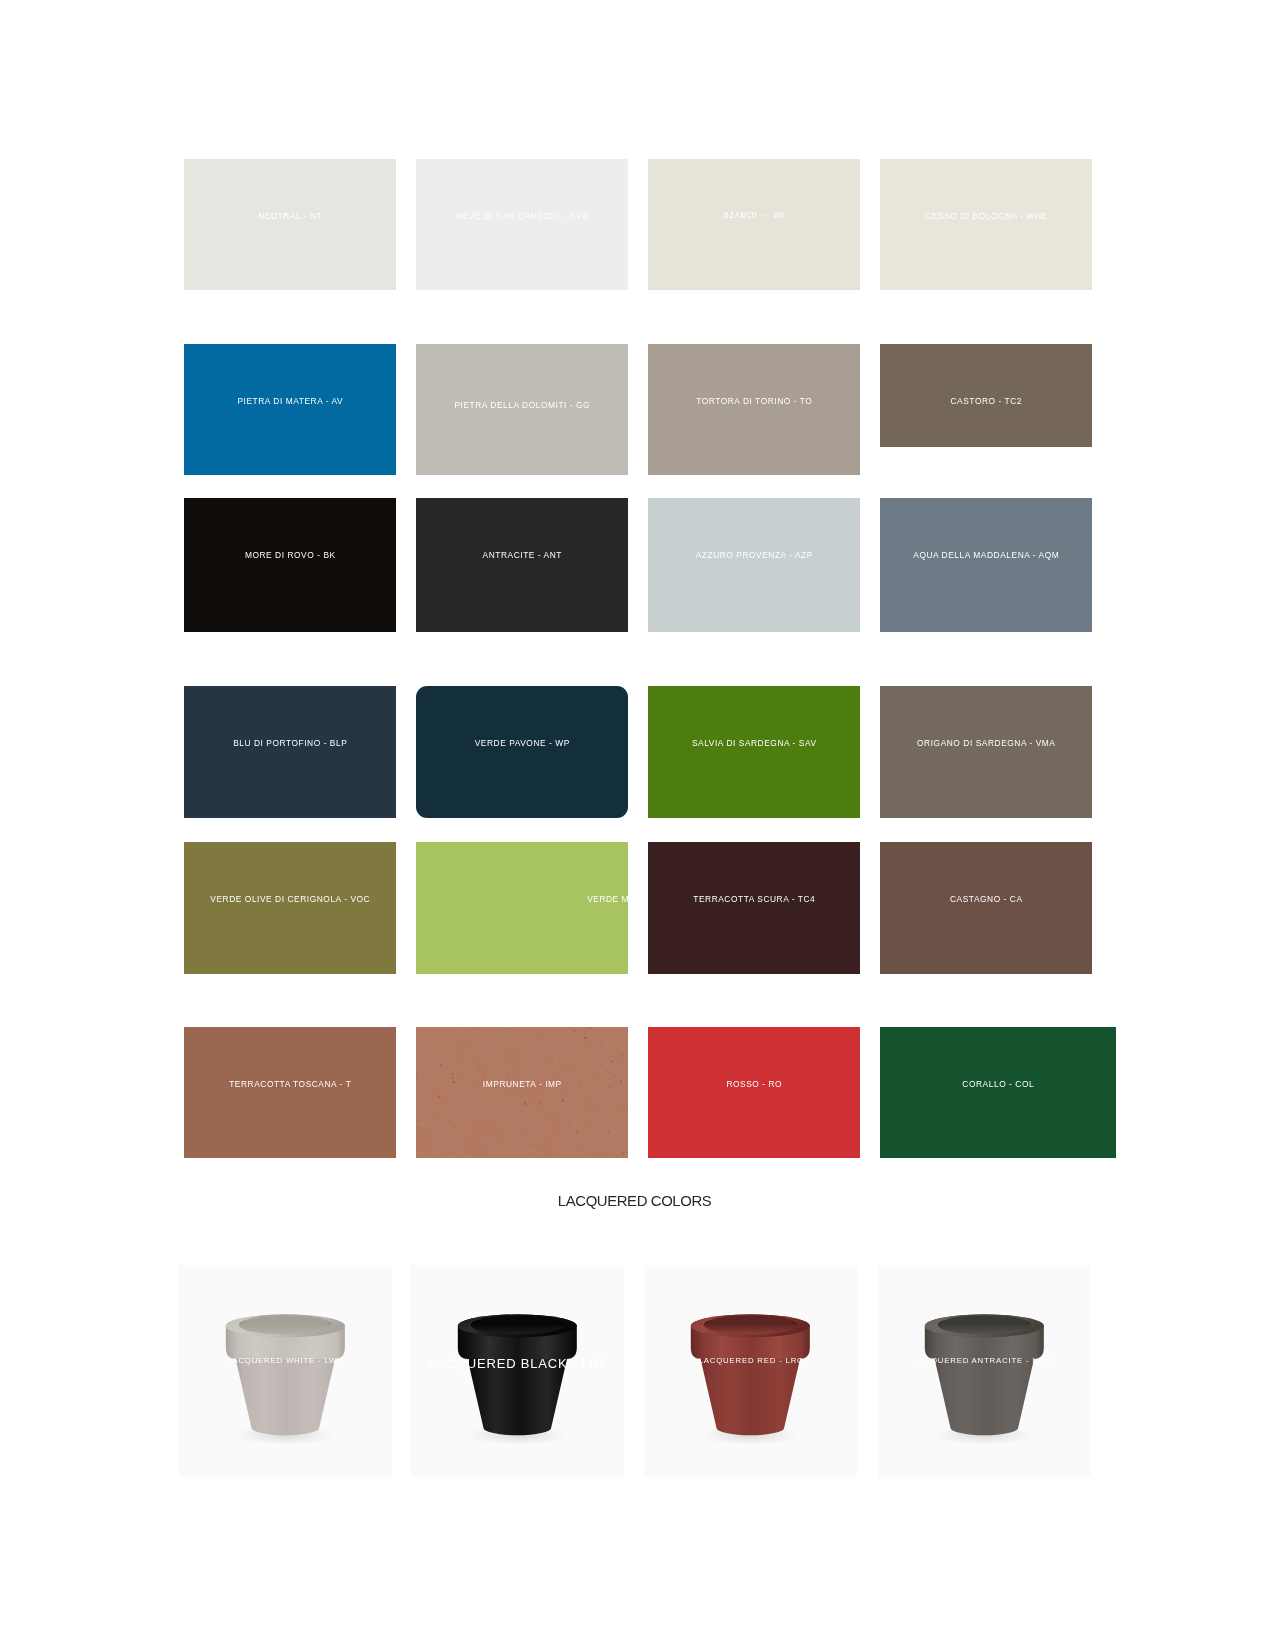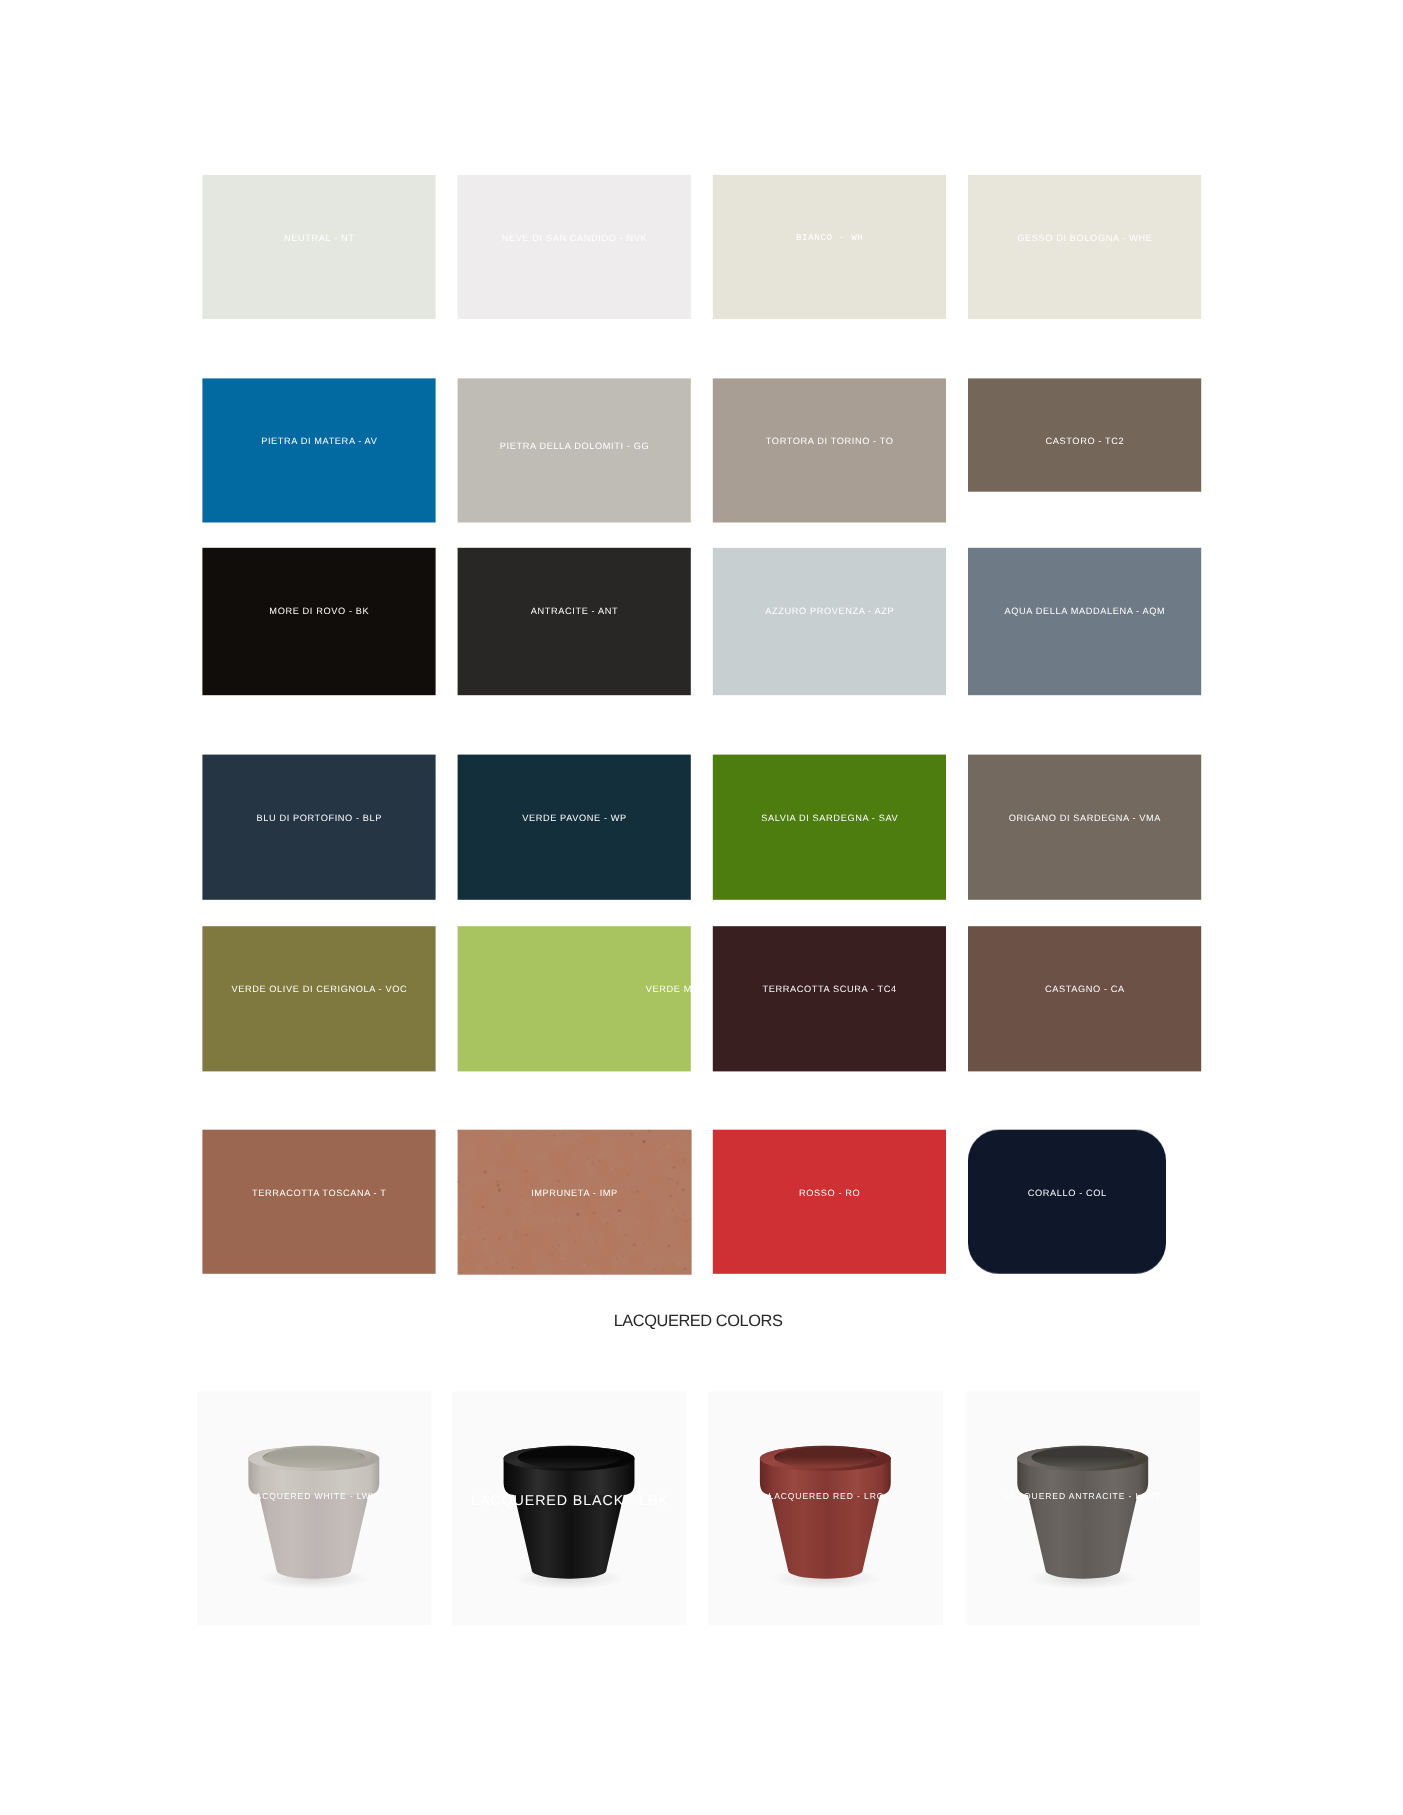--- a/index.html
+++ b/index.html
@@ -89,21 +89,21 @@
       </div>
       <div class="swatch" style="left: 648px; top: 498.4px; width: 212px; height: 133.6px; background: rgb(199, 207, 208);">
         <span class="swatch-label" style="top: 53px;">AZZURO PROVENZA - AZP</span>
       </div>
       <div class="swatch" style="left: 880px; top: 498.4px; width: 212px; height: 133.6px; background: rgb(110, 122, 133);">
         <span class="swatch-label" style="top: 53px;">AQUA DELLA MADDALENA - AQM</span>
       </div>
       <div class="swatch" style="left: 184px; top: 686.4px; width: 212px; height: 131.8px; background: rgb(37, 53, 67);">
         <span class="swatch-label" style="top: 53px;">BLU DI PORTOFINO - BLP</span>
       </div>
-      <div class="swatch" style="left: 416px; top: 686.4px; width: 212px; height: 131.8px; background: rgb(19, 47, 59);">
+      <div class="swatch" style="left: 416px; top: 686.4px; width: 212px; height: 131.8px; background: rgb(19, 47, 59); border-radius: 11px;">
         <span class="swatch-label" style="top: 53px;">VERDE PAVONE - WP</span>
       </div>
       <div class="swatch" style="left: 648px; top: 686.4px; width: 212px; height: 131.8px; background: #4d7c0f;">
         <span class="swatch-label" style="top: 53px;">SALVIA DI SARDEGNA - SAV</span>
       </div>
       <div class="swatch" style="left: 880px; top: 686.4px; width: 212px; height: 131.8px; background: rgb(115, 105, 94);">
         <span class="swatch-label" style="top: 53px;">ORIGANO DI SARDEGNA - VMA</span>
       </div>
       <div class="swatch" style="left: 184px; top: 842.2px; width: 212px; height: 131.6px; background: rgb(127, 120, 63);">
         <span class="swatch-label" style="top: 53px;">VERDE OLIVE DI CERIGNOLA - VOC</span>
@@ -311,21 +311,21 @@
             <ellipse cx="194.7" cy="117.5" rx="1.21" ry="0.97" fill="#d09a7e" opacity="0.10"></ellipse>
             <ellipse cx="38.5" cy="130.0" rx="2.36" ry="1.89" fill="#d09a7e" opacity="0.11"></ellipse>
             <ellipse cx="64.0" cy="67.3" rx="1.40" ry="1.12" fill="#d09a7e" opacity="0.14"></ellipse>
           </g>
         </svg>
         <span class="swatch-label" style="top: 53px;">IMPRUNETA - IMP</span>
       </div>
       <div class="swatch" style="left: 648px; top: 1026.8px; width: 212px; height: 131.7px; background: rgb(206, 48, 52);">
         <span class="swatch-label" style="top: 53px;">ROSSO - RO</span>
       </div>
-      <div class="swatch" style="left: 880px; top: 1026.8px; width: 180px; height: 131.7px; background: #0f172a; border-radius: 28px;">
+      <div class="swatch" style="left: 880px; top: 1026.8px; width: 236px; height: 131.7px; background: #14532d;">
         <span class="swatch-label" style="top: 53px;">CORALLO - COL</span>
       </div>
     </div>
   <div class="section-title" style="top: 1193.5px; left: -5.8px; font-size: 14.9px; letter-spacing: -0.39px;">LACQUERED COLORS</div>
   <div id="products">
       <div class="product" style="left: 178.5px; top: 1264.5px; width: 213px; height: 212px;">
         <svg width="213" height="212" viewBox="0 0 213 212">
           <defs>
             <linearGradient id="bodygg0" x1="0" y1="0" x2="1" y2="0">
               <stop offset="0" stop-color="#aaa2a0"></stop>

